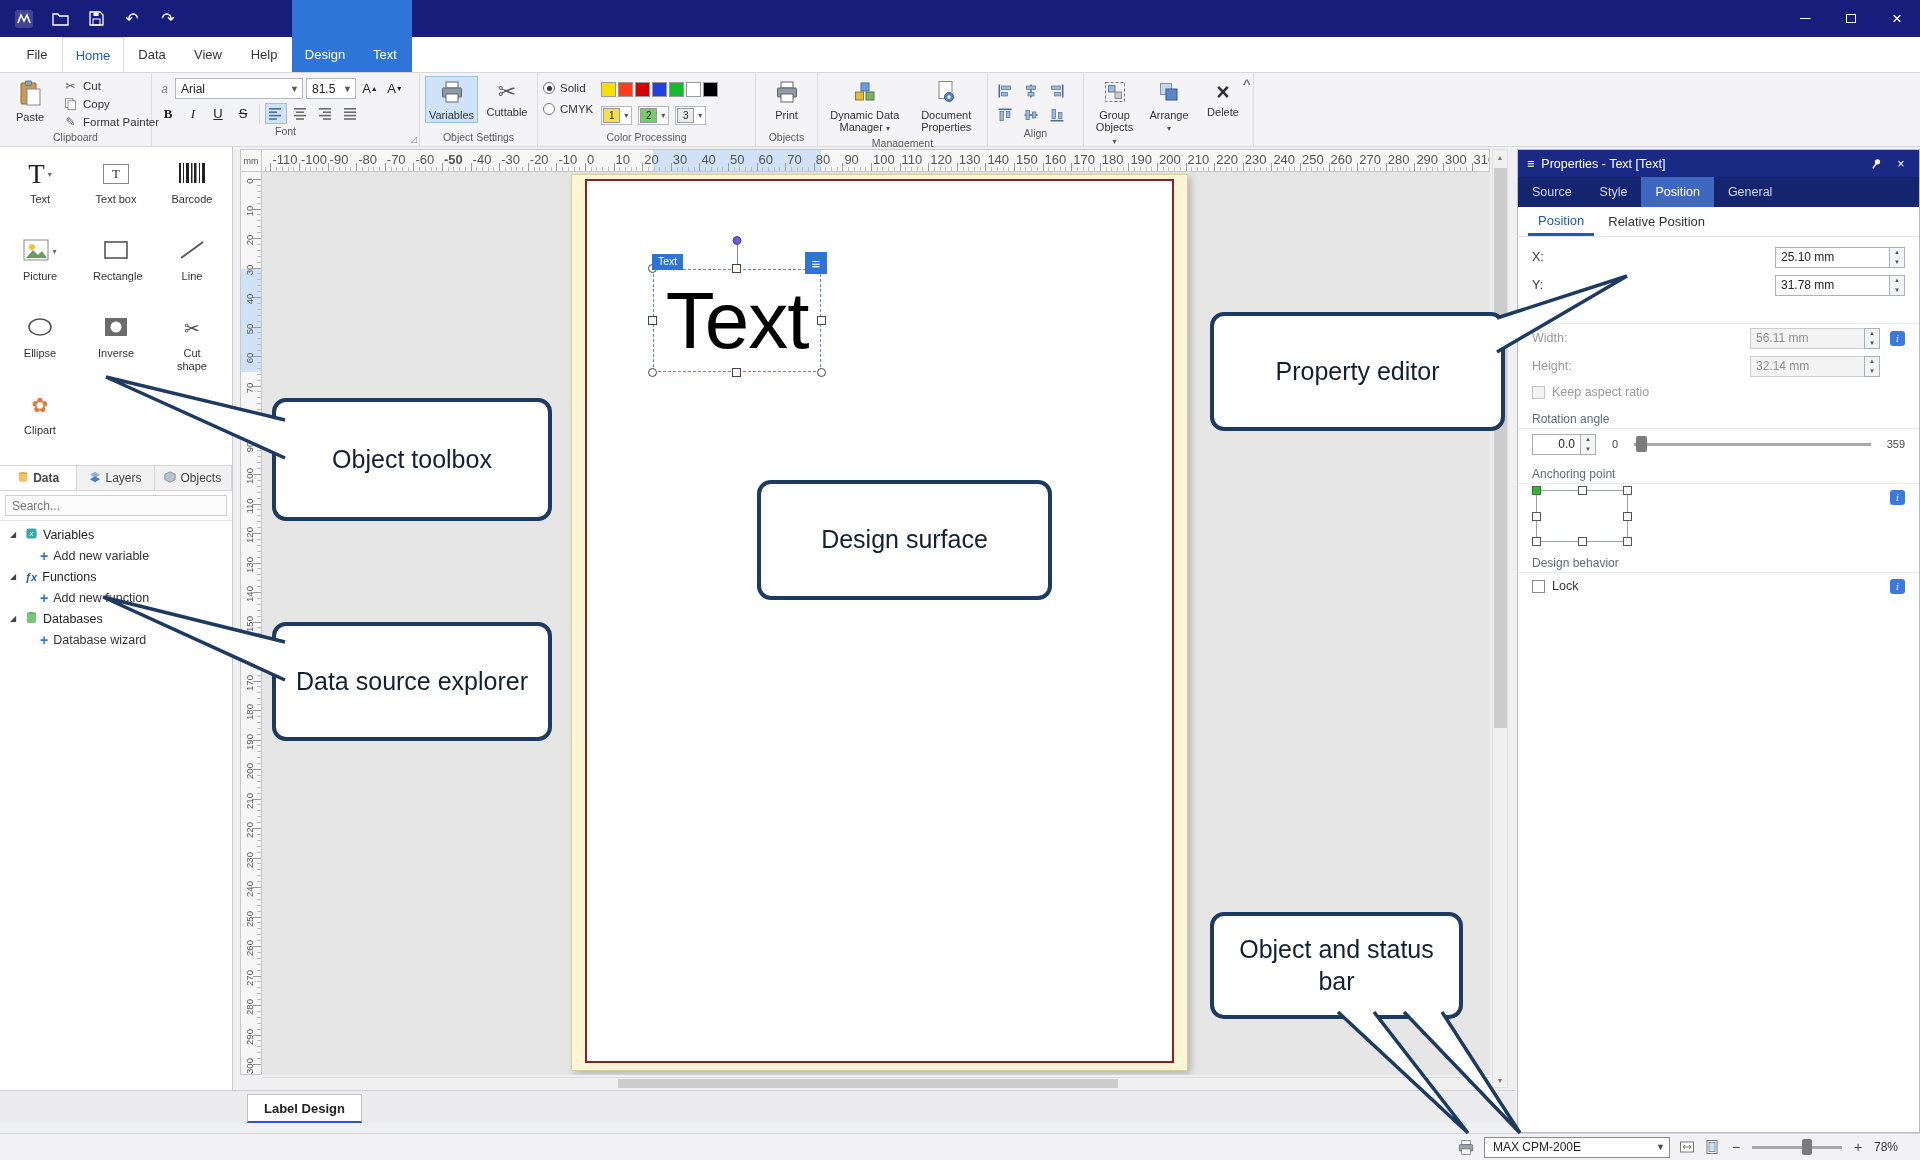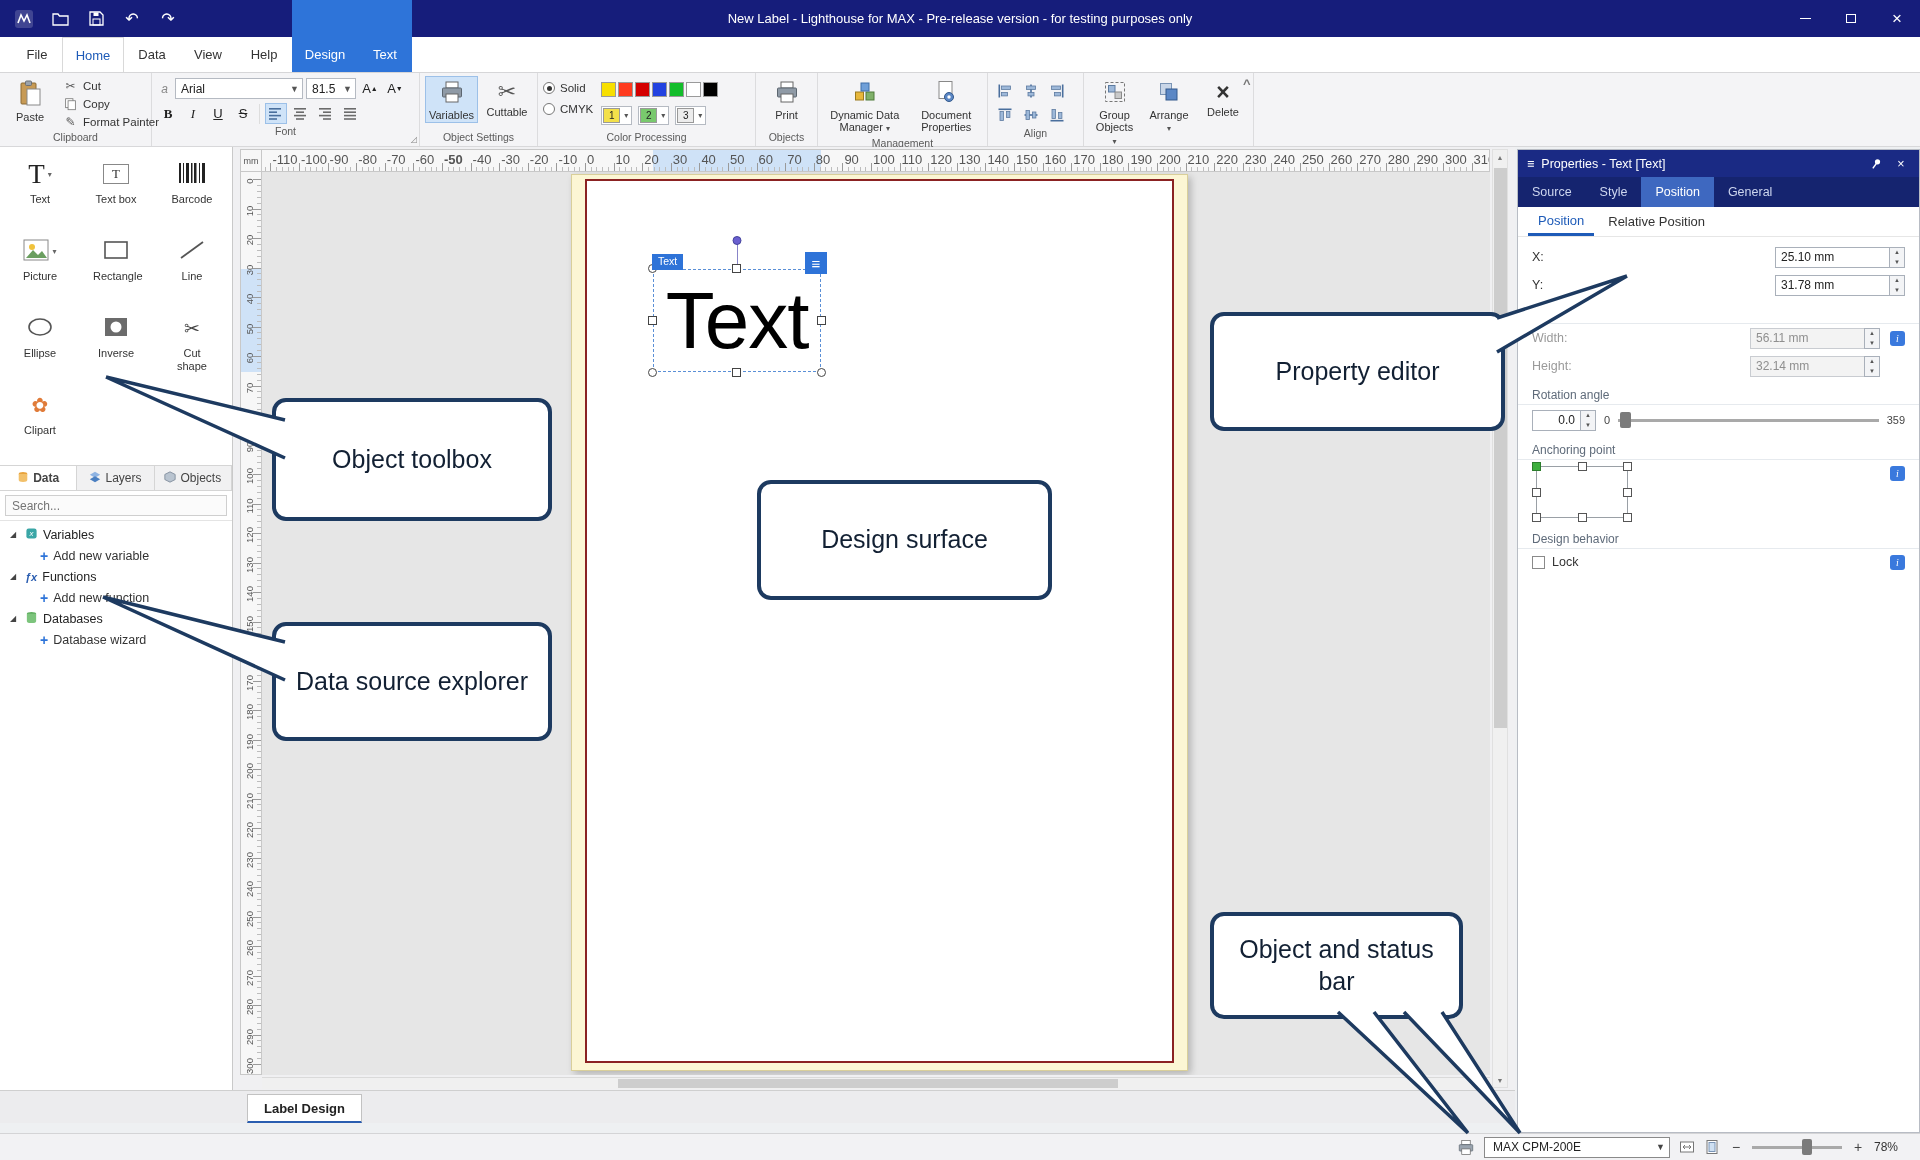--- a/index.html
+++ b/index.html
@@ -141,21 +141,21 @@
 .plabel.dis{color:#9a9a9a;}
 .numfield{width:130px;display:flex;height:21px;}
 .numfield input{flex:1;min-width:0;height:21px;border:1px solid #a9b0ba;border-right:none;font-size:12px;padding:0 5px;color:#222;background:#fff;}
 .numfield.dis input{background:#f3f3f3;color:#8f8f8f;border-color:#c9ccd1;}
 .spin{width:16px;display:flex;flex-direction:column;border:1px solid #a9b0ba;background:#f3f4f6;}
 .spin span{flex:1;display:flex;align-items:center;justify-content:center;font-size:6px;color:#555;}
 .psec{margin-top:5px;padding:3px 14px 2px;font-size:12px;color:#5f6b7a;border-bottom:1px solid #e6eaee;display:flex;align-items:center;}
 .info-icon{width:15px;height:15px;background:#3a79dd;border-radius:3px;color:#fff;font-size:10px;display:flex;align-items:center;justify-content:center;font-style:italic;font-family:"Liberation Serif",serif;}
 .chk{width:13px;height:13px;border:1px solid #8a8a8a;background:#fff;margin-right:7px;}
 .chk.dis{border-color:#c5c5c5;background:#f2f2f2;}
-#rot-row{display:flex;align-items:center;height:30px;padding:0 14px;gap:8px;}
+#rot-row{display:flex;align-items:center;height:30px;padding:0 14px;gap:16px;}
 #rot-row .numfield{width:64px;}
 .rot-minmax{font-size:11px;color:#444;}
 #rot-slider{position:relative;flex:1;height:18px;}
 #rot-slider .tr{position:absolute;left:0;right:0;top:8px;height:3px;background:#a9a9a9;}
 #rot-slider .th{position:absolute;left:2px;top:1px;width:11px;height:16px;background:#7b7b7b;border-radius:2px;}
 #anchor-row{display:flex;align-items:flex-start;padding:6px 14px;}
 #anchor-widget{position:relative;width:92px;height:52px;border:1px solid #9aa0a6;margin-left:4px;}
 .ah{position:absolute;width:9px;height:9px;background:#fff;border:1px solid #555;}
 .ah.sel{background:#3dae3d;border-color:#2c7d2c;}
 #lock-row{display:flex;align-items:center;height:26px;padding:0 14px;font-size:12.5px;color:#333;}
@@ -185,21 +185,20 @@
     <span class="qbtn">
       <svg width="15" height="15" viewBox="0 0 15 15">
           <path d="M1 1 h10 l3 3 v10 H1 Z" fill="none" stroke="#fff" stroke-width="1.3"></path>
           <rect x="4" y="8" width="7" height="6" fill="none" stroke="#fff"></rect>
           <rect x="4.5" y="1.5" width="5" height="3.5" fill="#fff"></rect>
         </svg>
     </span>
     <span class="qbtn">↶</span>
     <span class="qbtn">↷</span>
   </div>
-  <div id="title-text">New Label - Lighthouse for MAX - Pre-release version - for testing purposes only</div>
   <div id="win-controls">
     <span class="win-btn">
         <span class="bar"></span>
       </span>
     <span class="win-btn">
         <span class="sq"></span>
       </span>
     <span class="win-btn close">×</span>
   </div>
 </div>
@@ -1216,20 +1215,24 @@
       <span class="plabel dis">Height:</span>
       <div class="numfield dis">
           <input value="32.14 mm" style="">
           <span class="spin">
             <span>▲</span>
             <span>▼</span>
           </span>
         </div>
       <span style="width:25px;"></span>
     </div>
+    <div class="prow" style="height:24px;">
+      <span class="chk dis"></span>
+      <span class="plabel dis">Keep aspect ratio</span>
+    </div>
     <div class="psec">
         <span>Rotation angle</span>
       </div>
     <div id="rot-row">
       <div class="numfield">
           <input style="text-align: right;" value="0.0">
           <span class="spin">
             <span>▲</span>
             <span>▼</span>
           </span>

